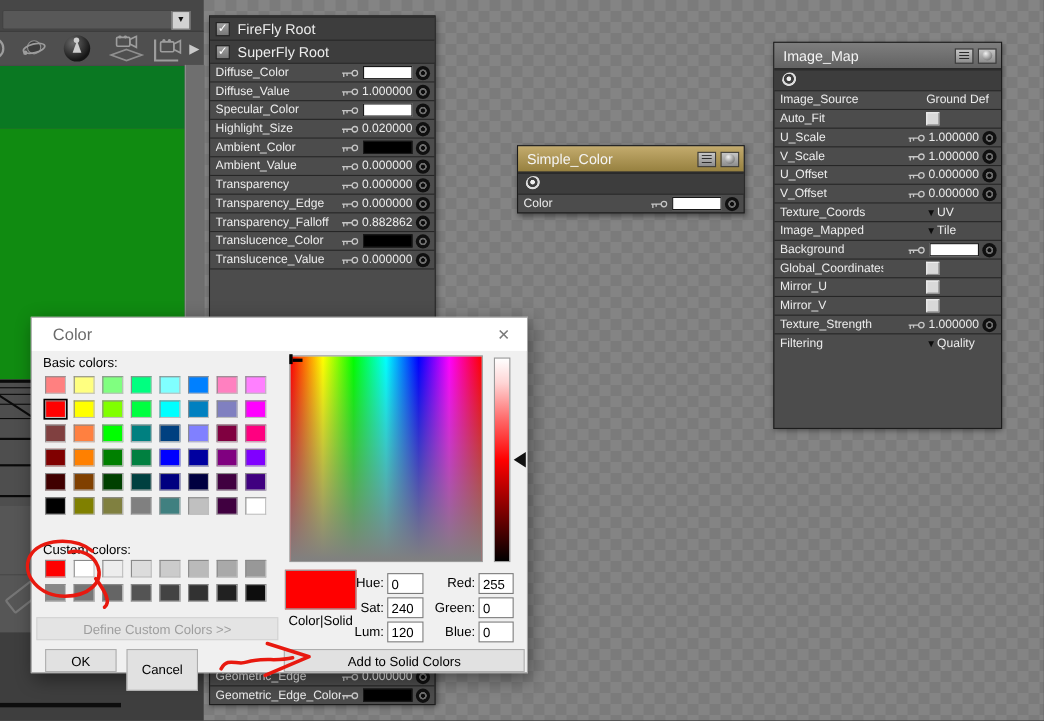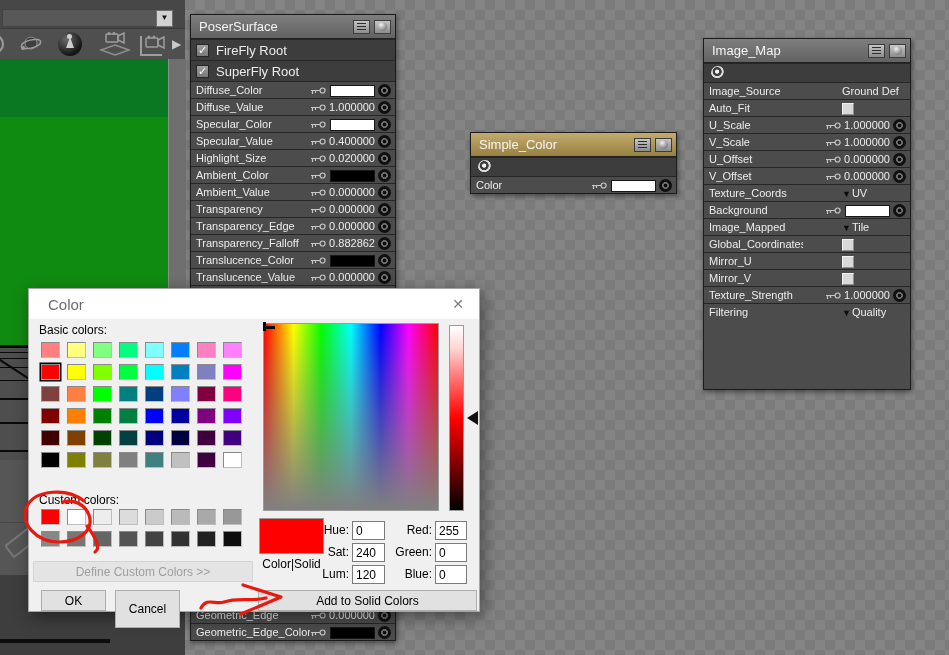--- a/index.html
+++ b/index.html
@@ -145,29 +145,20 @@
 <div class="lower-panel">
   <div class="divline"></div>
   <div class="ruler"></div>
 </div>
 <div class="bottom-left">
     <div class="bl-line"></div>
   </div>
 <div class="splitter"></div>
 
 <div class="panel" id="panel-poser-surface" style="left:190px;top:14px;width:206px;height:627px;">
-  <div class="panel-header">
-    <span class="ttl">PoserSurface</span>
-    <span class="hbtn">
-        <span class="lines"></span>
-      </span>
-    <span class="hbtn">
-        <span class="ball"></span>
-      </span>
-  </div>
   <div class="node-rows" style="display:flex;flex-direction:column;flex:1">
       <div class="nrow check">
         <span class="cbox">✓</span>
         <span class="plabel">FireFly Root</span>
       </div>
       <div class="nrow check">
         <span class="cbox">✓</span>
         <span class="plabel">SuperFly Root</span>
       </div>
       <div class="nrow prop">
@@ -198,33 +189,20 @@
       </div>
       <div class="nrow prop">
         <span class="plabel">Specular_Color</span>
         <span class="slot-key">
           <svg width="16" height="9" viewBox="0 0 16 9">
             <path d="M1 4.5 H10 M2.5 4.5 V8 M5.5 4.5 V7" stroke="#c7c7c7" stroke-width="1.2" fill="none"></path>
             <circle cx="12.6" cy="4.5" r="2.5" stroke="#c7c7c7" stroke-width="1.2" fill="none"></circle>
           </svg>
         </span>
         <span class="slot-val"><span class="swatch-mini" style="background: rgb(255, 255, 255);"></span></span>
-        <span class="slot-conn">
-          <span class="conn"></span>
-        </span>
-      </div>
-      <div class="nrow prop">
-        <span class="plabel">Specular_Value</span>
-        <span class="slot-key">
-          <svg width="16" height="9" viewBox="0 0 16 9">
-            <path d="M1 4.5 H10 M2.5 4.5 V8 M5.5 4.5 V7" stroke="#c7c7c7" stroke-width="1.2" fill="none"></path>
-            <circle cx="12.6" cy="4.5" r="2.5" stroke="#c7c7c7" stroke-width="1.2" fill="none"></circle>
-          </svg>
-        </span>
-        <span class="slot-val">0.400000</span>
         <span class="slot-conn">
           <span class="conn"></span>
         </span>
       </div>
       <div class="nrow prop">
         <span class="plabel">Highlight_Size</span>
         <span class="slot-key">
           <svg width="16" height="9" viewBox="0 0 16 9">
             <path d="M1 4.5 H10 M2.5 4.5 V8 M5.5 4.5 V7" stroke="#c7c7c7" stroke-width="1.2" fill="none"></path>
             <circle cx="12.6" cy="4.5" r="2.5" stroke="#c7c7c7" stroke-width="1.2" fill="none"></circle>
@@ -464,37 +442,37 @@
           <span class="conn"></span>
         </span>
       </div>
       <div class="nrow prop">
         <span class="plabel">Texture_Coords</span>
         <span class="slot-key"></span>
         <span class="slot-val ddv"><span class="ddarrow">▼</span><span>UV</span></span>
         <span class="slot-conn"></span>
       </div>
       <div class="nrow prop">
+        <span class="plabel">Image_Mapped</span>
+        <span class="slot-key"></span>
+        <span class="slot-val ddv"><span class="ddarrow">▼</span><span>Tile</span></span>
+        <span class="slot-conn"></span>
+      </div>
+      <div class="nrow prop">
         <span class="plabel">Background</span>
         <span class="slot-key">
           <svg width="16" height="9" viewBox="0 0 16 9">
             <path d="M1 4.5 H10 M2.5 4.5 V8 M5.5 4.5 V7" stroke="#c7c7c7" stroke-width="1.2" fill="none"></path>
             <circle cx="12.6" cy="4.5" r="2.5" stroke="#c7c7c7" stroke-width="1.2" fill="none"></circle>
           </svg>
         </span>
         <span class="slot-val"><span class="swatch-mini" style="background: rgb(255, 255, 255);"></span></span>
         <span class="slot-conn">
           <span class="conn"></span>
         </span>
-      </div>
-      <div class="nrow prop">
-        <span class="plabel">Image_Mapped</span>
-        <span class="slot-key"></span>
-        <span class="slot-val ddv"><span class="ddarrow">▼</span><span>Tile</span></span>
-        <span class="slot-conn"></span>
       </div>
       <div class="nrow prop">
         <span class="plabel">Global_Coordinates</span>
         <span class="slot-key"></span>
         <span class="slot-val" style="text-align: left; padding-left: 22px;"><span class="ubox"></span></span>
         <span class="slot-conn"></span>
       </div>
       <div class="nrow prop">
         <span class="plabel">Mirror_U</span>
         <span class="slot-key"></span>

